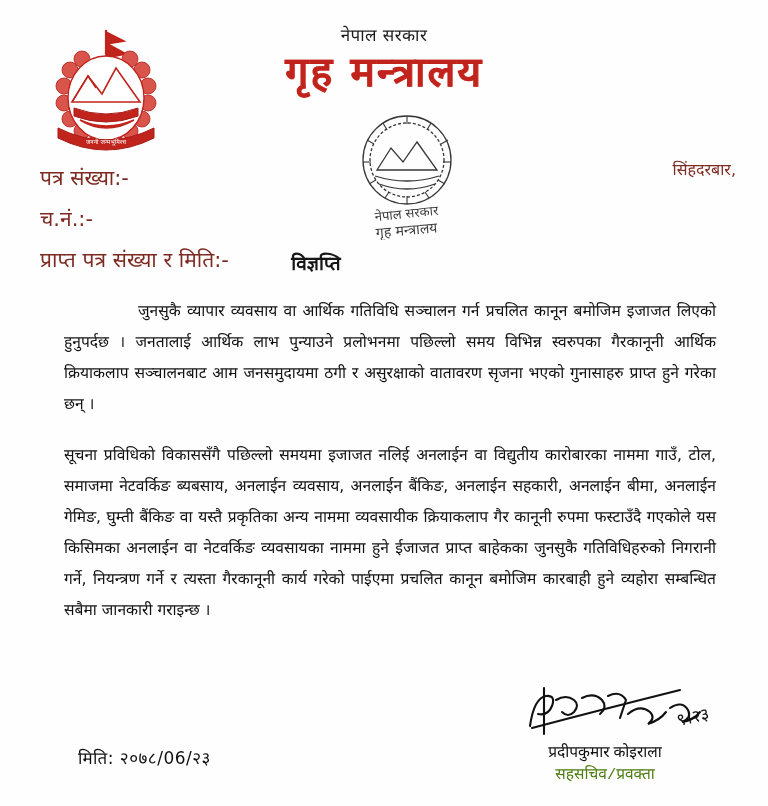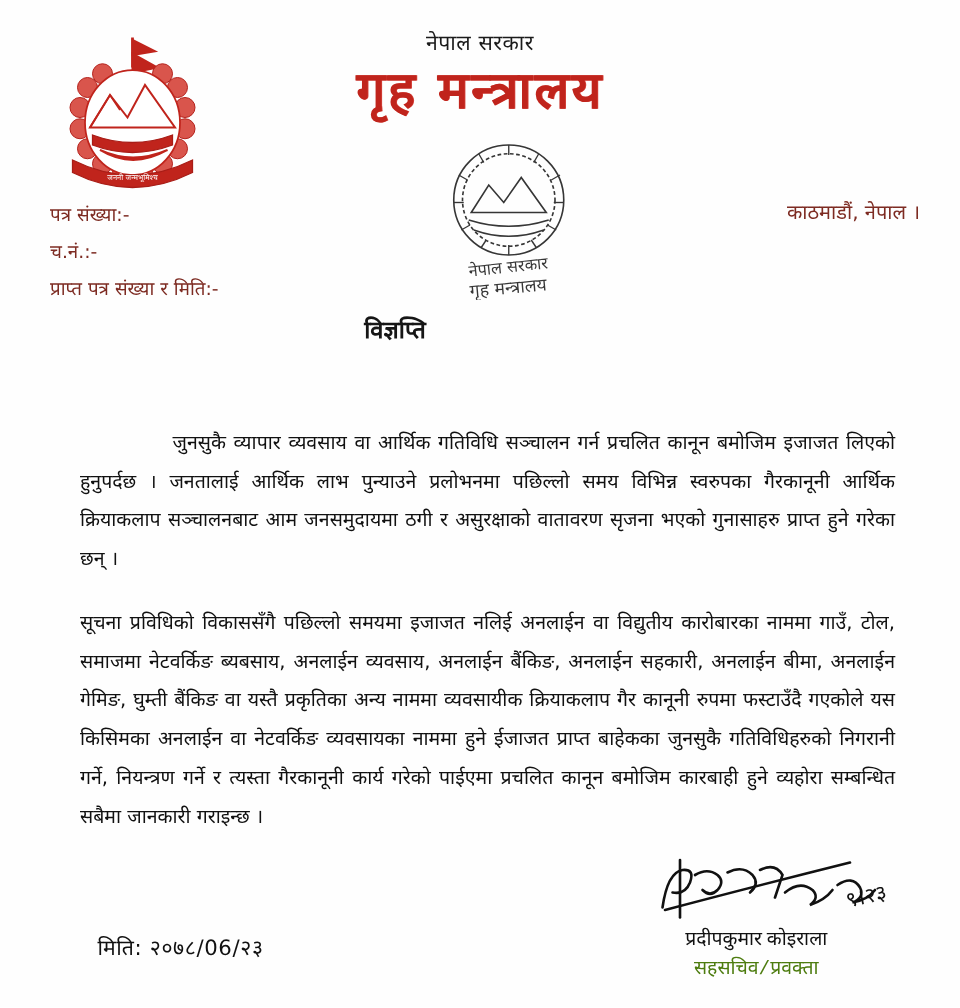--- a/index.html
+++ b/index.html
@@ -69,21 +69,21 @@
     opacity: 0.88;
   }
   .seal svg { display:block; width:100%; height:100%; }
 
   
   .ref-block {
     position: absolute;
     left: 40px;
     top: 158px;
     font-family: "DejaVu Sans", sans-serif;
-    font-size: 15px;
+    font-size: 21px;
     color: #7d2b22;
     line-height: 1.95;
   }
   .ref-line { white-space: nowrap; }
 
   
   .address-block {
     position: absolute;
     right: 32px;
     top: 155px;
@@ -116,21 +116,21 @@
   }
   .para {
     font-family: "DejaVu Sans", sans-serif;
     font-size: 15.6px;
     line-height: 31px;
     color: #111111;
     text-align: justify;
     text-justify: inter-word;
     margin: 0 0 20px 0;
   }
-  .para.first { text-indent: 74px; margin-top: 43px; }
+  .para.first { text-indent: 74px; }
 
   
   .date-block {
     position: absolute;
     left: 78px;
     top: 746px;
     font-family: "DejaVu Sans", sans-serif;
     font-size: 17px;
     color: #111111;
     letter-spacing: 0.5px;
@@ -245,21 +245,21 @@
     </svg>
   </div>
 
   <div class="ref-block">
     <div class="ref-line">पत्र संख्या:-</div>
     <div class="ref-line">च.नं.:-</div>
     <div class="ref-line">प्राप्त पत्र संख्या र मिति:-</div>
   </div>
 
   <div class="address-block">
-    <div>काठमाडौं, नेपाल ।</div>
+    <div>सिंहदरबार,</div>
   </div>
 
   <div class="doc-title">विज्ञप्ति</div>
 
   <div class="body-block">
     <p class="para first">जुनसुकै व्यापार व्यवसाय वा आर्थिक गतिविधि सञ्चालन गर्न प्रचलित कानून बमोजिम इजाजत लिएको हुनुपर्दछ । जनतालाई आर्थिक लाभ पुन्याउने प्रलोभनमा पछिल्लो समय विभिन्न स्वरुपका गैरकानूनी आर्थिक क्रियाकलाप सञ्चालनबाट आम जनसमुदायमा ठगी र असुरक्षाको वातावरण सृजना भएको गुनासाहरु प्राप्त हुने गरेका छन् ।</p>
     <p class="para">सूचना प्रविधिको विकाससँगै पछिल्लो समयमा इजाजत नलिई अनलाईन वा विद्युतीय कारोबारका नाममा गाउँ, टोल, समाजमा नेटवर्किङ ब्यबसाय, अनलाईन व्यवसाय, अनलाईन बैंकिङ, अनलाईन सहकारी, अनलाईन बीमा, अनलाईन गेमिङ, घुम्ती बैंकिङ वा यस्तै प्रकृतिका अन्य नाममा व्यवसायीक क्रियाकलाप गैर कानूनी रुपमा फस्टाउँदै गएकोले यस किसिमका अनलाईन वा नेटवर्किङ व्यवसायका नाममा हुने ईजाजत प्राप्त बाहेकका जुनसुकै गतिविधिहरुको निगरानी गर्ने, नियन्त्रण गर्ने र त्यस्ता गैरकानूनी कार्य गरेको पाईएमा प्रचलित कानून बमोजिम कारबाही हुने व्यहोरा सम्बन्धित सबैमा जानकारी गराइन्छ ।</p>
   </div>
 
   <div class="date-block">मिति: २०७८/06/२३</div>

